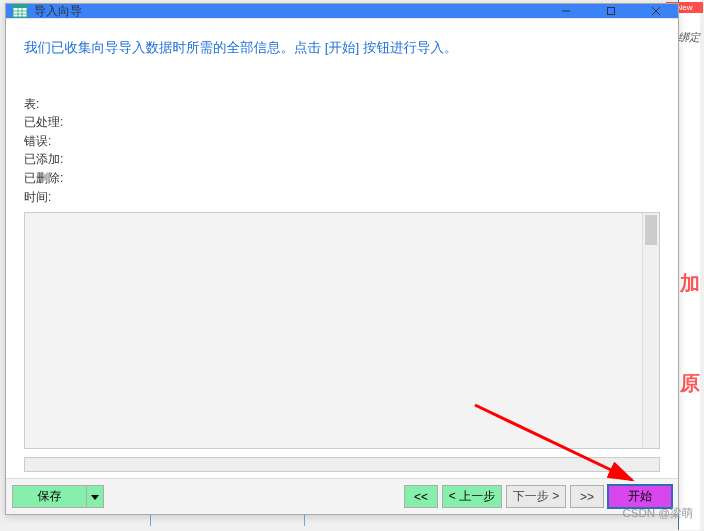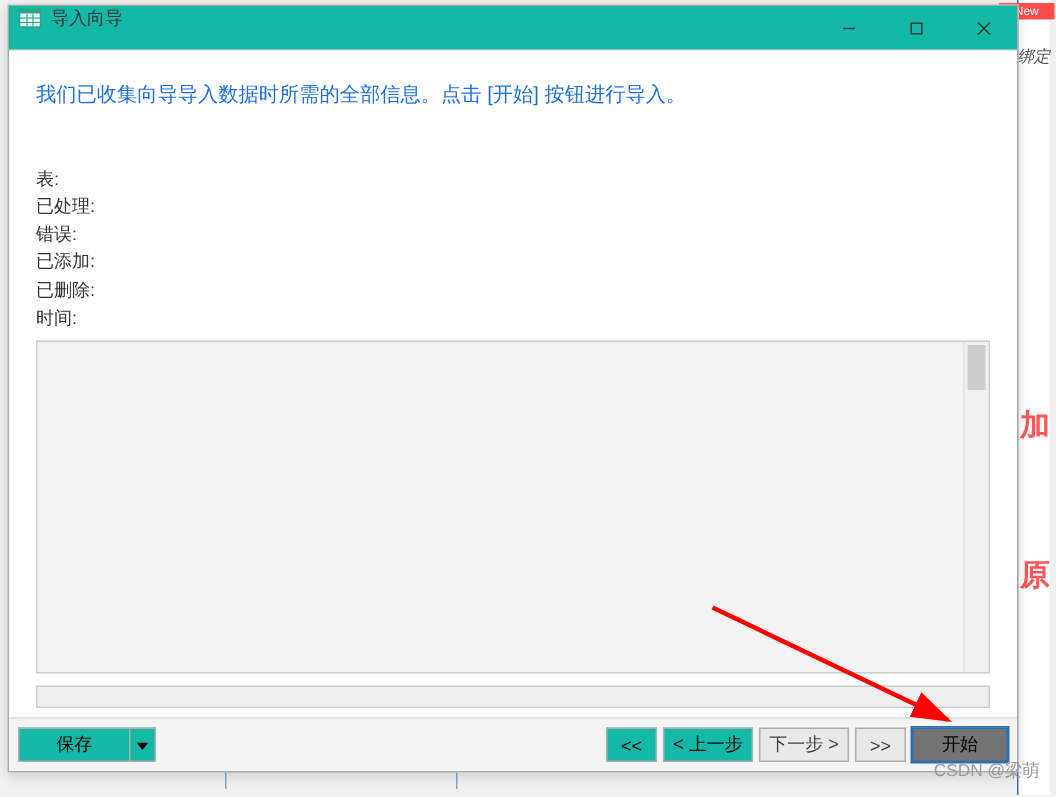--- a/index.html
+++ b/index.html
@@ -18,25 +18,25 @@
       top: 3px;
       width: 674px;
       height: 512px;
       background: #fff;
       border: 1px solid #aaa;
       box-shadow: 0 2px 8px rgba(0,0,0,0.15);
       display: flex;
       flex-direction: column;
     }
     .titlebar {
-      height: 30px;
-      display: flex;
-      align-items: flex-start;
+      height: 15px;
+      display: flex;
+      align-items: center;
       padding-left: 6px;
-      background: #14b8a6;
+      background: #3b82f6;
       border-bottom: 1px solid #e5e5e5;
     }
     .titlebar .app-icon {
       width: 16px;
       height: 16px;
       margin-right: 6px;
     }
     .titlebar .title {
       flex: 1;
       color: #333;
@@ -104,35 +104,35 @@
       background: #f4f4f4;
       border-top: 1px solid #ddd;
       display: flex;
       align-items: center;
       padding: 0 6px;
       gap: 0;
     }
     .btn {
       height: 23px;
       border: 1px solid #adadad;
-      background: #14b8a6;
+      background: #86efac;
       font-size: 12px;
       display: inline-flex;
       align-items: center;
       justify-content: center;
       padding: 0 4px;
       color: #000;
     }
     .btn:disabled, .btn.disabled {
       color: #404040;
       background: #e9e9e9;
     }
     .btn.primary {
       border: 1px solid #2a6fb0;
-      background: #737373;
+      background: #d946ef;
       outline: 1px solid #2a6fb0;
     }
     .save-group {
       display: inline-flex;
     }
     .save-group .btn.main { width: 74px; border-right: none; }
     .save-group .btn.drop { width: 18px; }
     .footer .spacer { flex: 1; }
     .nav-btn { width: 60px; margin-left: 4px; }
     .nav-btn.small { width: 34px; }

